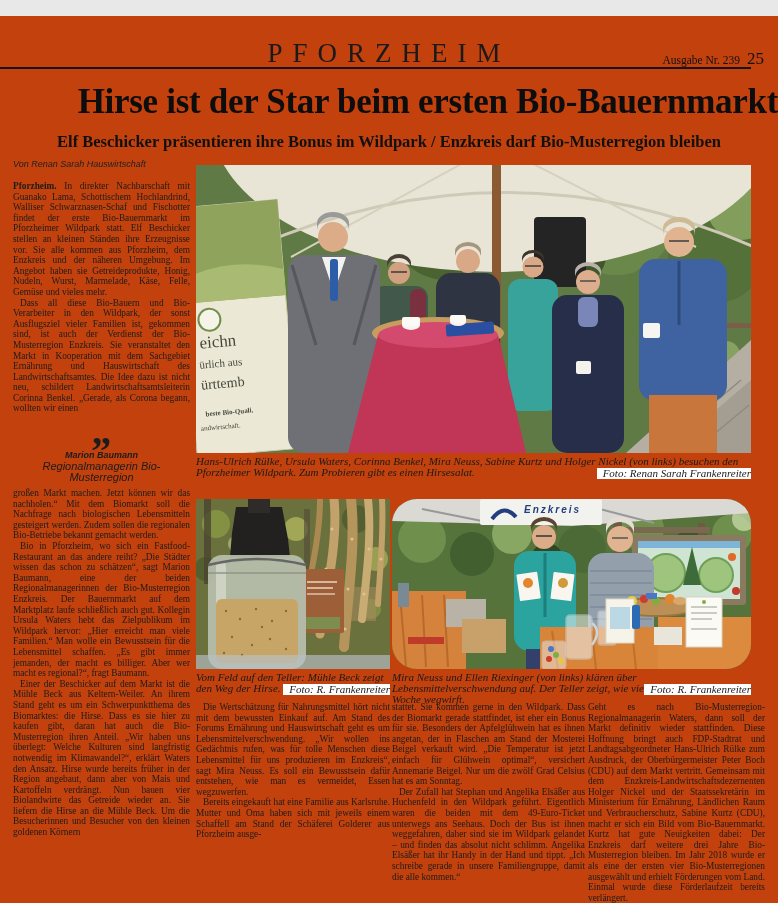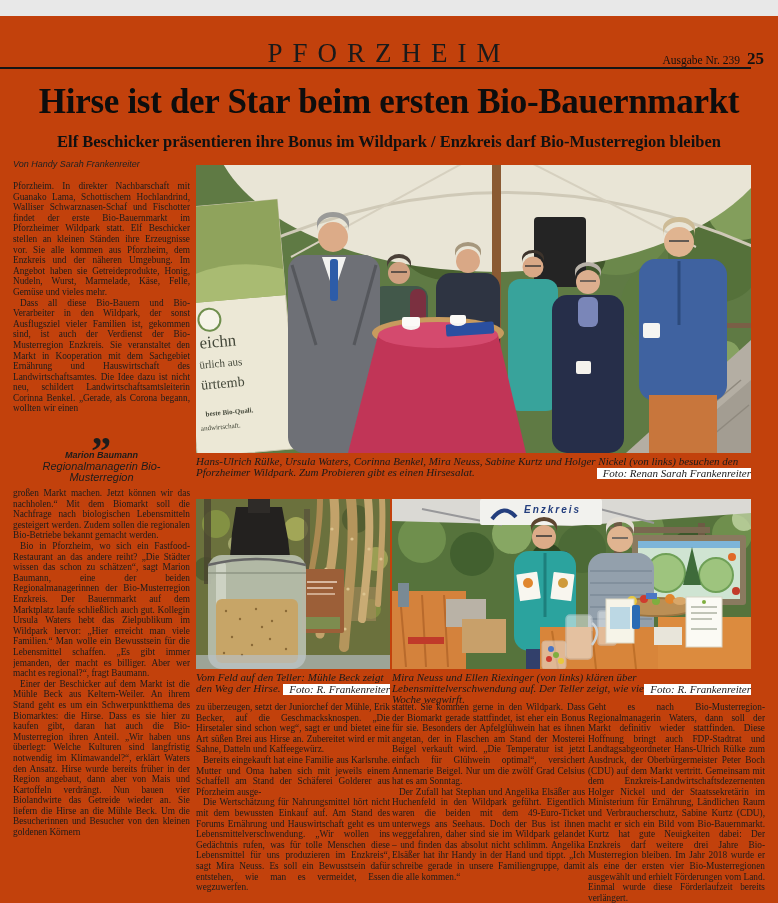--- a/index.html
+++ b/index.html
@@ -7,63 +7,63 @@
     position:relative; width:778px; height:903px; margin:16px auto;
     background:#c2410c; color:#111;
     font-family:"Liberation Serif", serif; overflow:hidden;
   }
   
   .section-title {
     position:absolute; top:22px; left:0; right:0; text-align:center;
     font-size:27px; letter-spacing:10px; color:#1a1a1a;
   }
   .issue-info { position:absolute; top:33px; right:14px; font-size:11.5px; white-space:nowrap; }
-  .page-num { font-weight:bold; font-size:17px; margin-left:7px; }
+  .page-num { font-weight:normal; font-size:17px; margin-left:7px; }
   .masthead-rule { position:absolute; top:51px; left:0; width:751px; height:2px; background:#151515; }
   
   .headline {
-    position:absolute; top:66px; left:0; right:0; margin:0; text-align:center;
+    position:absolute; top:66px; left:0; right:0; margin:0; text-align:right;
     font-size:35px; font-weight:bold; letter-spacing:-0.3px; color:#0d0d0d;
   }
   .subheadline {
     position:absolute; top:116px; left:0; right:0; margin:0; text-align:center;
     font-size:16.5px; font-weight:bold; color:#111;
   }
   .byline {
     position:absolute; top:143px; left:13px;
     font-family:"Liberation Sans", sans-serif; font-style:italic; font-size:9px; color:#222;
   }
   
   .col {
     position:absolute; overflow:hidden; text-align:justify;
     font-size:9.3px; line-height:10.6px; color:#1c1c1c;
     hyphens:auto; -webkit-hyphens:auto;
   }
   .col p { margin:0; }
   .col p.indent { text-indent:7px; }
-  .lead { font-weight:normal; }
+  .lead { font-weight:bold; }
   .col1 { top:165px; left:13px;  width:177px; height:738px; }
   .col2 { top:686px; left:196px; width:194px; height:217px; }
   .col3 { top:686px; left:392px; width:193px; height:217px; }
   .col4 { top:686px; left:588px; width:177px; height:217px; }
   
   .pullquote { text-align:center; padding:7px 2px 5px; }
   .pq-mark { font-size:40px; font-weight:bold; line-height:20px; height:22px; }
   .pq-text { font-size:13px; line-height:15.5px; margin-top:2px; color:#0f0f0f; }
   .pq-name {
     margin-top:7px; font-family:"Liberation Sans", sans-serif;
     font-style:italic; font-weight:bold; font-size:9px; line-height:11px;
   }
   .pq-role { font-family:"Liberation Sans", sans-serif; font-style:italic; font-size:11px; line-height:11px; }
   
   .photo { position:absolute; overflow:hidden; background:#7a8a55; }
   .photo svg { display:block; width:100%; height:100%; }
   .main-photo   { top:149px; left:196px; width:555px; height:288px; }
   .millet-photo { top:483px; left:196px; width:194px; height:170px; }
-  .stand-photo  { top:483px; left:392px; width:359px; height:170px; }
+  .stand-photo  { top:483px; left:392px; width:359px; height:170px;border-radius:25px; }
   .caption {
     position:absolute; font-family:Liberation Serif, serif; font-style:italic;
     font-size:11px; line-height:10.8px; color:#1a1a1a; text-align:left;
   }
   .main-caption   { top:440px; left:196px; width:555px; height:23px; }
   .millet-caption { top:656px; left:196px; width:194px; height:23px; }
   .stand-caption  { top:656px; left:392px; width:359px; height:23px; }
   .credit { position:absolute; right:0; bottom:0; background:#fff; padding-left:6px; white-space:nowrap; }
 </style>
 </head>
@@ -72,21 +72,21 @@
 <div class="page">
 
   <div class="section-title">PFORZHEIM</div>
   <div class="issue-info">
     <span>Ausgabe Nr. 239</span><span class="page-num">25</span>
   </div>
   <div class="masthead-rule"></div>
 
   <h1 class="headline">Hirse ist der Star beim ersten Bio-Bauernmarkt</h1>
   <h2 class="subheadline">Elf Beschicker präsentieren ihre Bonus im Wildpark / Enzkreis darf Bio-Musterregion bleiben</h2>
-  <div class="byline">Von Handy Sarah Frankenreiter</div>
+  <div class="byline">Von Renan Sarah Hauswirtschaft</div>
 
   <div class="col col1">
     <p><span class="lead">Pforzheim.</span><span> In direkter Nachbarschaft mit Guanako Lama, Schottischem Hochlandrind, Walliser Schwarznasen-Schaf und Fischotter findet der erste Bio-Bauernmarkt im Pforzheimer Wildpark statt. Elf Beschicker stellen an kleinen Ständen ihre Erzeugnisse vor. Sie alle kommen aus Pforzheim, dem Enzkreis und der näheren Umgebung. Im Angebot haben sie Getreideprodukte, Honig, Nudeln, Wurst, Marmelade, Käse, Felle, Gemüse und vieles mehr.</span></p>
     <p class="indent">Dass all diese Bio-Bauern und Bio-Verarbeiter in den Wildpark, der sonst Ausflugsziel vieler Familien ist, gekommen sind, ist auch der Verdienst der Bio-Musterregion Enzkreis. Sie veranstaltet den Markt in Kooperation mit dem Sachgebiet Ernährung und Hauswirtschaft des Landwirtschaftsamtes. Die Idee dazu ist nicht neu, schildert Landwirtschaftsamtsleiterin Corinna Benkel. „Gerade, als Corona begann, wollten wir einen</p>
     <div class="pullquote">
       <div class="pq-mark">„</div>
       <div class="pq-name">Marion Baumann</div>
       <div class="pq-role">Regionalmanagerin Bio-Musterregion</div>
     </div>
     <p>großen Markt machen. Jetzt können wir das nachholen.“ Mit dem Biomarkt soll die Nachfrage nach biologischen Lebensmitteln gesteigert werden. Zudem sollen die regionalen Bio-Betriebe bekannt gemacht werden.</p>
@@ -396,23 +396,22 @@
         <rect x="262" y="128" width="28" height="18" fill="#e8e5da"></rect>
       </g>
     </svg>
   </div>
   <div class="caption stand-caption">
     <span>Mira Neuss und Ellen Riexinger (von links) klären über Lebensmittelverschwendung auf. Der Teller zeigt, wie viel Essen eine Person pro Woche wegwirft.</span>
     <span class="credit">Foto: R. Frankenreiter</span>
   </div>
 
   <div class="col col2">
-    <p>zu überzeugen, setzt der Juniorchef der Mühle, Erik Becker, auf die Geschmacksknospen. „Die Hirsetaler sind schon weg“, sagt er und bietet eine Art süßen Brei aus Hirse an. Zubereitet wird er mit Sahne, Datteln und Kaffeegewürz.</p>
+    <p class="indent">Die Wertschätzung für Nahrungsmittel hört nicht mit dem bewussten Einkauf auf. Am Stand des Forums Ernährung und Hauswirtschaft geht es um Lebensmittelverschwendung. „Wir wollen ins Gedächtnis rufen, was für tolle Menschen diese Lebensmittel für uns produzieren im Enzkreis“, sagt Mira Neuss. Es soll ein Bewusstsein dafür entstehen, wie man es vermeidet, Essen wegzuwerfen.</p>
     <p class="indent">Bereits eingekauft hat eine Familie aus Karlsruhe. Mutter und Oma haben sich mit jeweils einem Schaffell am Stand der Schäferei Golderer aus Pforzheim ausge-</p>
-    <p class="indent">Die Wertschätzung für Nahrungsmittel hört nicht mit dem bewussten Einkauf auf. Am Stand des Forums Ernährung und Hauswirtschaft geht es um Lebensmittelverschwendung. „Wir wollen ins Gedächtnis rufen, was für tolle Menschen diese Lebensmittel für uns produzieren im Enzkreis“, sagt Mira Neuss. Es soll ein Bewusstsein dafür entstehen, wie man es vermeidet, Essen wegzuwerfen.</p>
   </div>
   <div class="col col3">
     <p>stattet. Sie kommen gerne in den Wildpark. Dass der Biomarkt gerade stattfindet, ist eher ein Bonus für sie. Besonders der Apfelglühwein hat es ihnen angetan, der in Flaschen am Stand der Mosterei Beigel verkauft wird. „Die Temperatur ist jetzt einfach für Glühwein optimal“, versichert Annemarie Beigel. Nur um die zwölf Grad Celsius hat es am Sonntag.</p>
     <p class="indent">Der Zufall hat Stephan und Angelika Elsäßer aus Huchenfeld in den Wildpark geführt. Eigentlich waren die beiden mit dem 49-Euro-Ticket unterwegs ans Seehaus. Doch der Bus ist ihnen weggefahren, daher sind sie im Wildpark gelandet – und finden das absolut nicht schlimm. Angelika Elsäßer hat ihr Handy in der Hand und tippt. „Ich schreibe gerade in unsere Familiengruppe, damit die alle kommen.“</p>
   </div>
   <div class="col col4">
     <p>Geht es nach Bio-Musterregion-Regionalmanagerin Waters, dann soll der Markt definitiv wieder stattfinden. Diese Hoffnung bringt auch FDP-Stadtrat und Landtagsabgeordneter Hans-Ulrich Rülke zum Ausdruck, der Oberbürgermeister Peter Boch (CDU) auf dem Markt vertritt. Gemeinsam mit dem Enzkreis-Landwirtschaftsdezernenten Holger Nickel und der Staatssekretärin im Ministerium für Ernährung, Ländlichen Raum und Verbraucherschutz, Sabine Kurtz (CDU), macht er sich ein Bild vom Bio-Bauernmarkt. Kurtz hat gute Neuigkeiten dabei: Der Enzkreis darf weitere drei Jahre Bio-Musterregion bleiben. Im Jahr 2018 wurde er als eine der ersten vier Bio-Musterregionen ausgewählt und erhielt Förderungen vom Land. Einmal wurde diese Förderlaufzeit bereits verlängert.</p>
   </div>
 
 </div>

